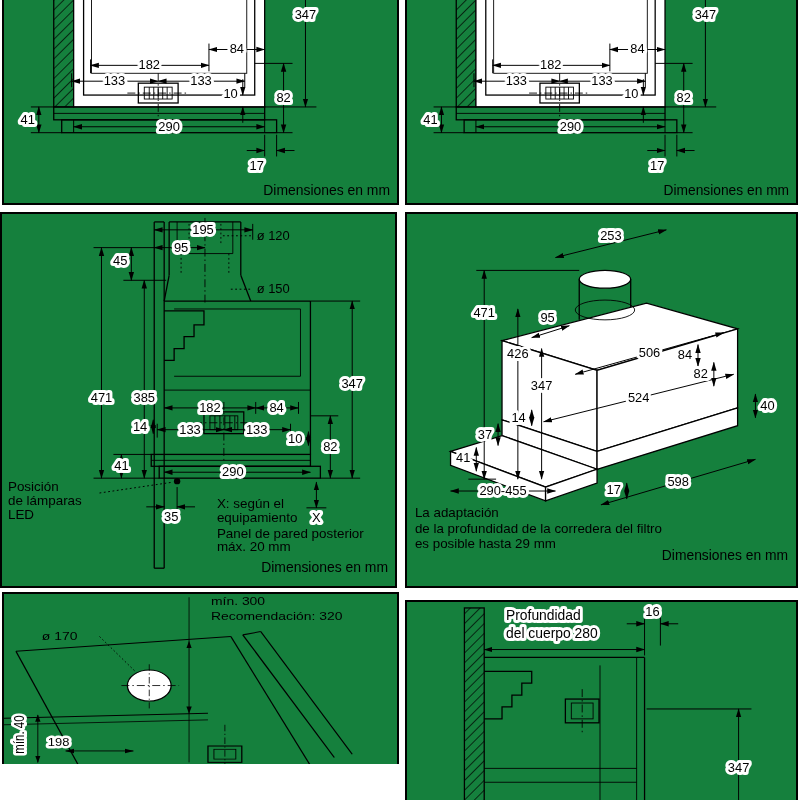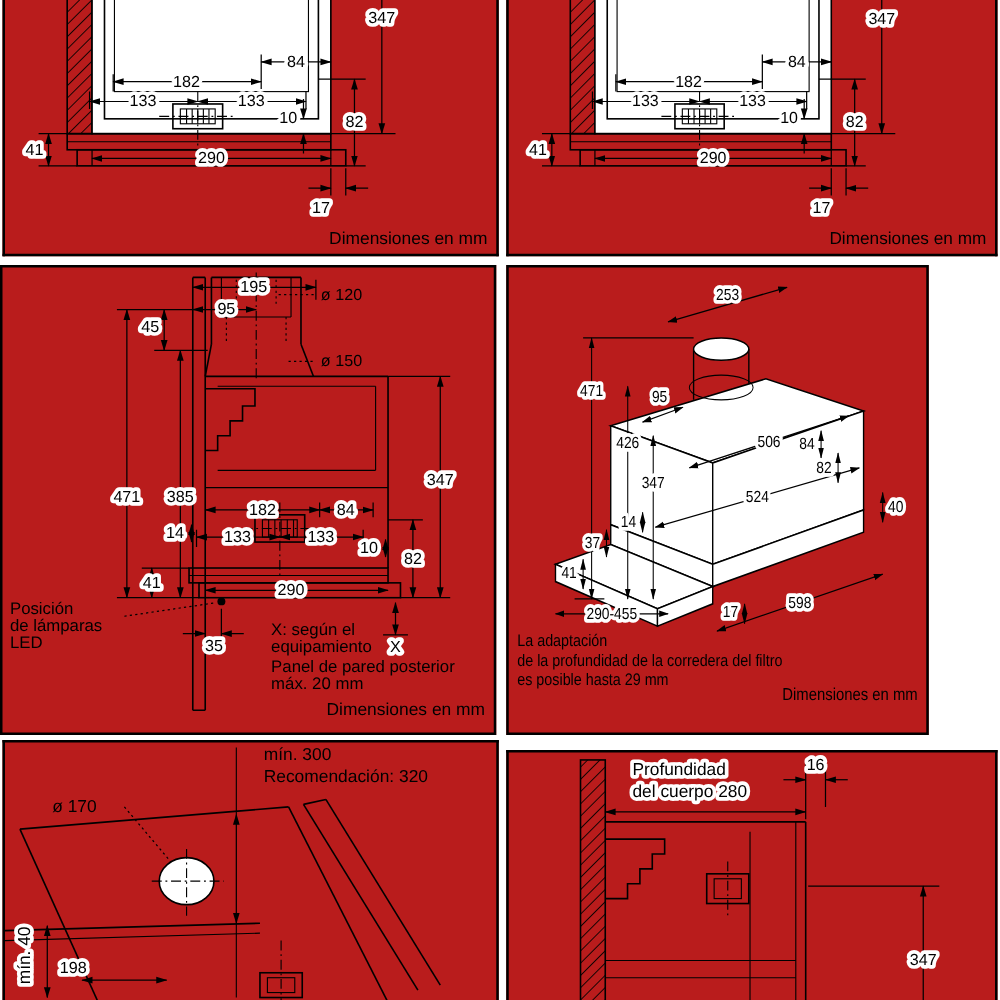--- a/index.html
+++ b/index.html
@@ -1,23 +1,23 @@
 <!DOCTYPE html>
 <html><head>
 <meta charset="utf-8">
 <style>
   *{margin:0;padding:0;box-sizing:border-box}
   html,body{width:800px;height:800px;background:#fff;overflow:hidden}
   body{position:relative;font-family:"Liberation Sans",sans-serif}
-  .panel{position:absolute;background:#b91c1c;border:2px solid #000}
+  .panel{position:absolute;background:#15803d;border:2px solid #000}
   #p1{left:2px;top:0;width:397px;height:205px;border-top:none}
   #p2{left:405px;top:0;width:393px;height:205px;border-top:none}
   #p3{left:0;top:212px;width:397px;height:376px}
-  #p4{left:405px;top:212px;width:338px;height:376px}
-  #p5{left:2px;top:592px;width:397px;height:208px;border-bottom:none}
+  #p4{left:405px;top:212px;width:393px;height:376px}
+  #p5{left:2px;top:592px;width:397px;height:172px;border-bottom:none}
   #p6{left:405px;top:600px;width:393px;height:208px;border-bottom:none}
   svg.draw{display:block;width:100%;height:100%}
   .o{stroke:#000;stroke-width:1.3;fill:none}
   .t{stroke:#000;stroke-width:0.9;fill:none}
   .d{stroke:#000;stroke-width:1;fill:none}
   .dash{stroke-dasharray:8 3 1.5 3}
   .dot{stroke-dasharray:1.8 2.6}
   .wh{fill:#fff}
   text{font-size:13px;fill:#000;stroke:none}
   .halo{paint-order:stroke;stroke:#fff;stroke-width:6;stroke-linejoin:round;fill:#000}

